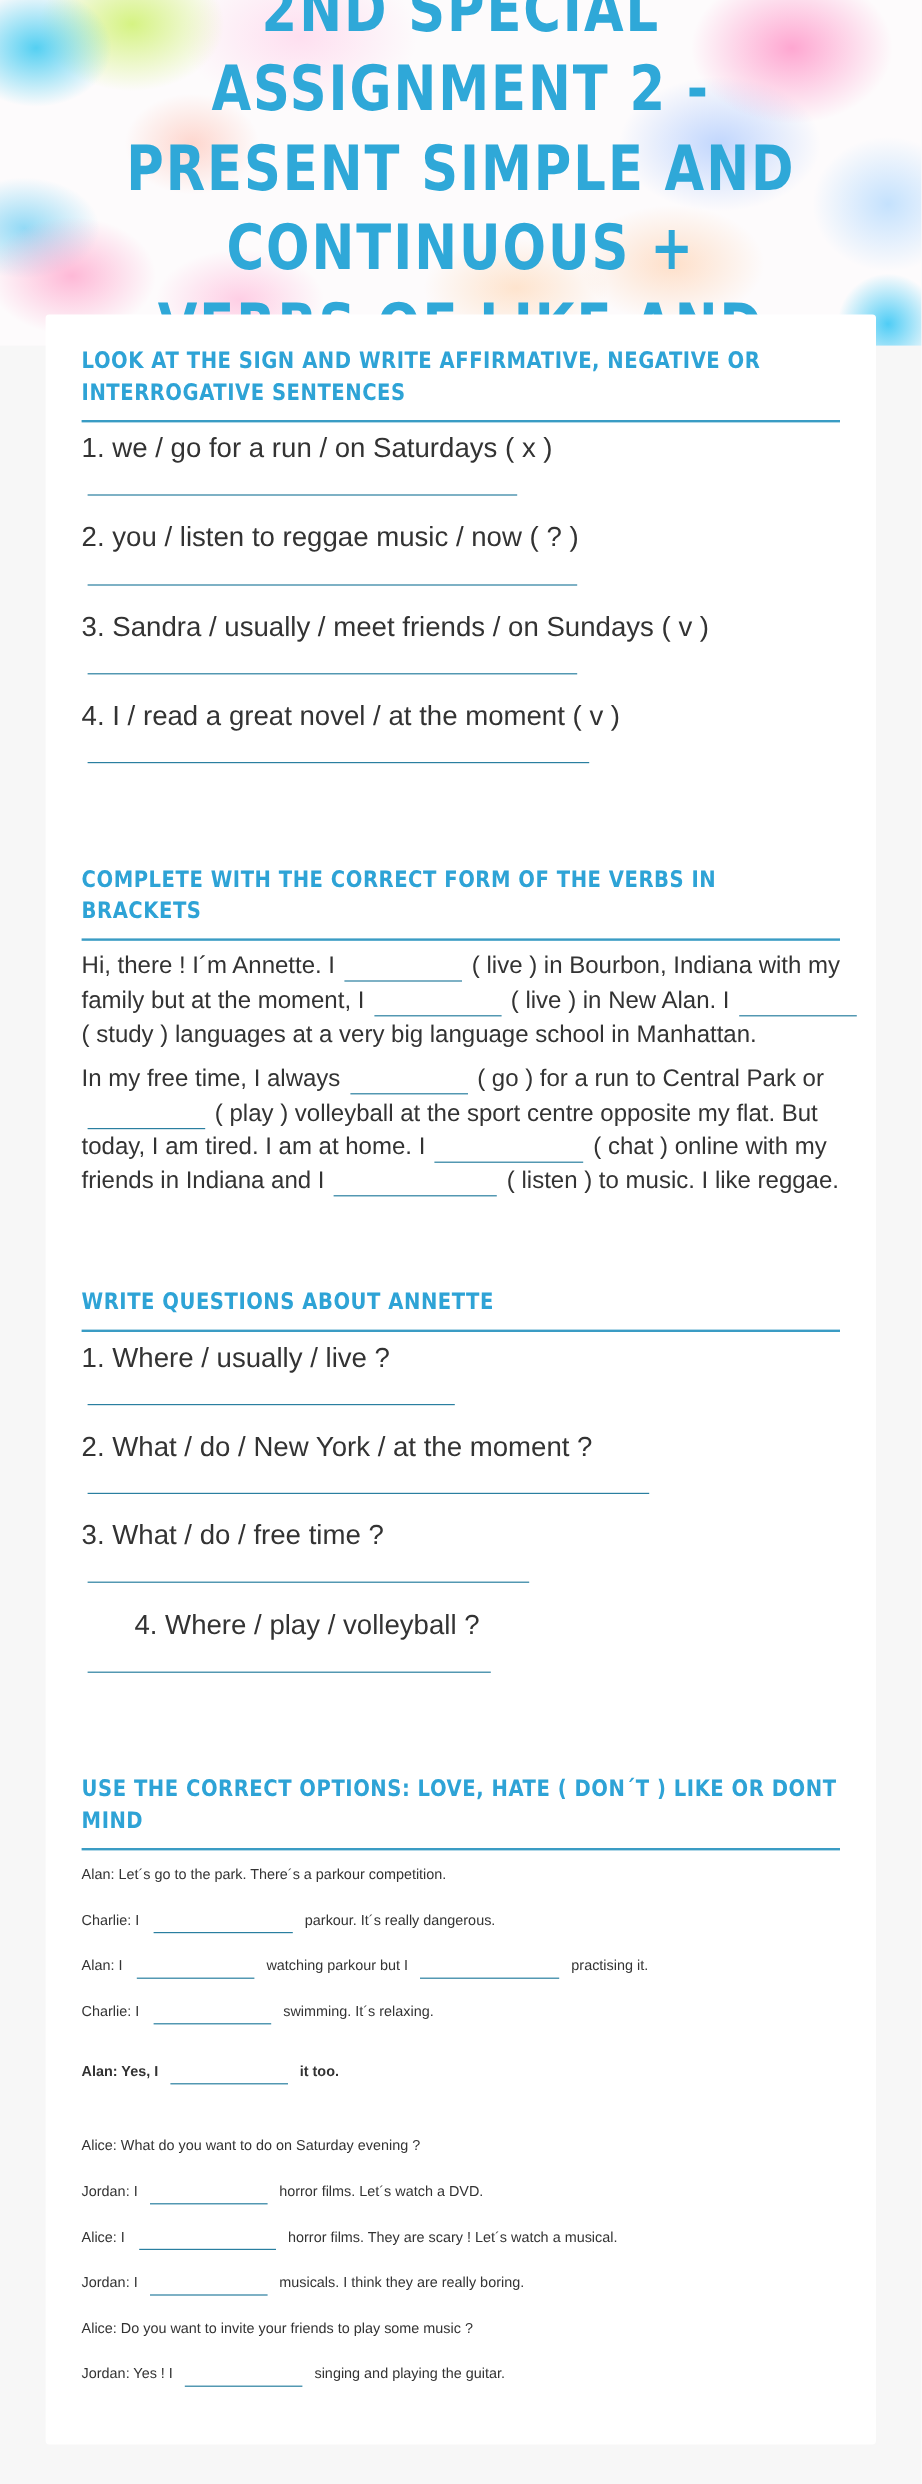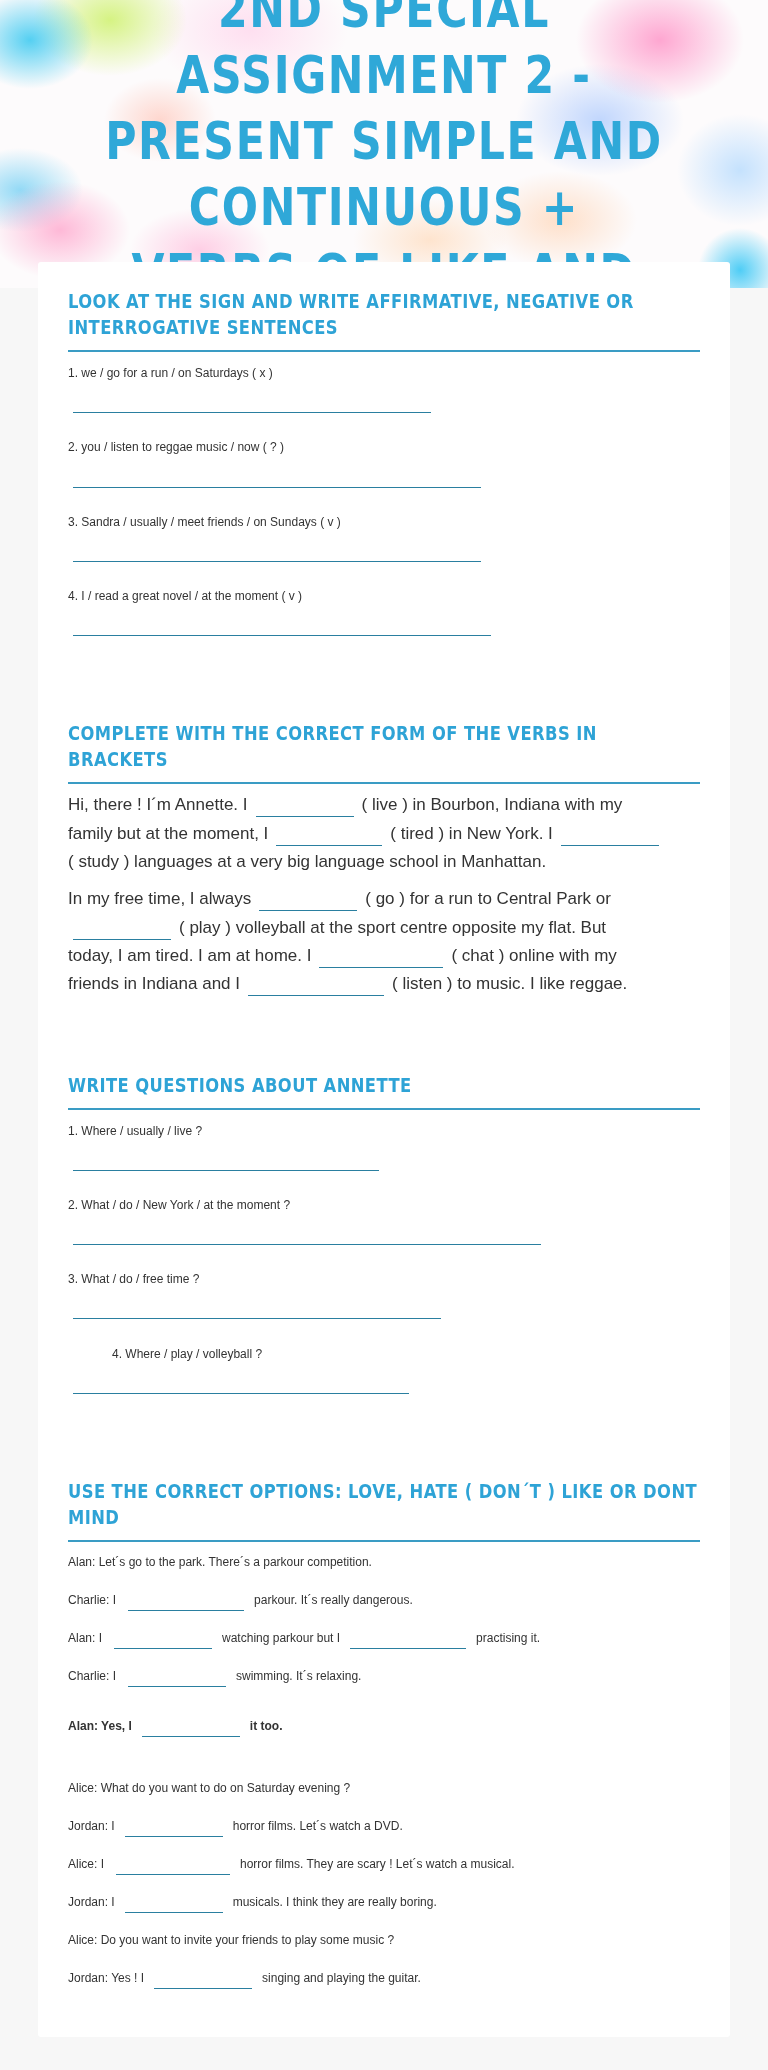--- a/index.html
+++ b/index.html
@@ -62,30 +62,30 @@
     transform: scaleX(0.86);
     transform-origin: left top;
     width: 735px;
     margin: 0;
   }
   .sec-rule {
     height: 0; border-top: 2px solid #3a9cc4;
     width: 632px; margin-top: 10px;
   }
   .q-label {
-    font-size: 12px; line-height: 24px; color: #333;
+    font-size: 23px; line-height: 24px; color: #333;
     margin: 0;
   }
   .answer-line {
     display: block; height: 0;
     border-bottom: 1.5px solid #2a7fa0;
     margin-left: 5px;
   }
   .para {
-    font-size: 17px; line-height: 28.5px; color: #333;
+    font-size: 20px; line-height: 28.5px; color: #333;
     margin: 0;
   }
   .blank {
     display: inline-block;
     height: 18px;
     border-bottom: 1.5px solid #2a7fa0;
     vertical-align: -7px;
     margin: 0 8px;
   }
   .dlg { font-size: 12px; line-height: 24px; margin: 0; position: absolute; left: 0; white-space: nowrap; }
@@ -121,21 +121,21 @@
   </div>
 
   <div class="section" style="top:458px;">
     <h2 class="sec-title">Complete with the correct form of the verbs in brackets</h2>
     <div class="sec-rule"></div>
     <div style="position:relative;height:220px;">
       <div style="position:absolute;top:7px;left:0;white-space:nowrap;" class="para">
         <span>Hi, there ! I´m Annette. I</span><span class="blank" style="width:98px;"></span><span>( live ) in Bourbon, Indiana with my</span>
       </div>
       <div style="position:absolute;top:36px;left:0;white-space:nowrap;" class="para">
-        <span>family but at the moment, I</span><span class="blank" style="width:106px;"></span><span>( tired ) in New York. I</span><span class="blank" style="width:98px;"></span>
+        <span>family but at the moment, I</span><span class="blank" style="width:106px;"></span><span>( live ) in New Alan. I</span><span class="blank" style="width:98px;"></span>
       </div>
       <div style="position:absolute;top:101px;left:0;white-space:nowrap;" class="para">
         <span>In my free time, I always</span><span class="blank" style="width:98px;"></span><span>( go ) for a run to Central Park or</span>
       </div>
 
       <div style="position:absolute;top:64px;left:0;white-space:nowrap;" class="para">
         <span>( study ) languages at a very big language school in Manhattan.</span>
       </div>
       <div style="position:absolute;top:130px;left:0;white-space:nowrap;" class="para">
         <span class="blank" style="width:98px;margin-left:5px;"></span><span>( play ) volleyball at the sport centre opposite my flat. But</span>

